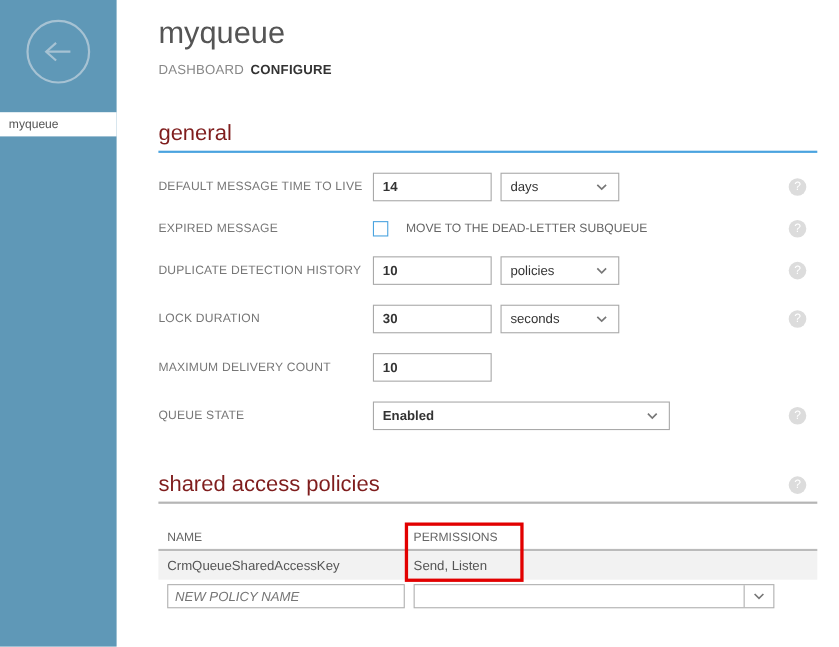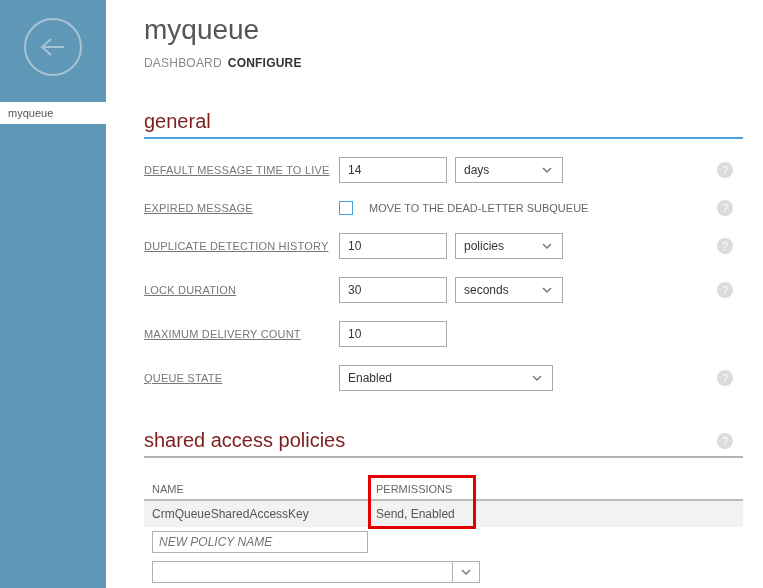--- a/index.html
+++ b/index.html
@@ -70,40 +70,39 @@
     display: flex;
     align-items: center;
     margin-bottom: 18px;
     position: relative;
   }
   .form-label {
     width: 195px;
     font-size: 11px;
     color: #777;
     letter-spacing: 0.2px;
-    text-decoration: underline;
   }
   .control {
     border: 1px solid #a9a9a9;
     height: 26px;
     padding: 0 8px;
     font-size: 12px;
     color: #333;
     background: #fff;
     display: flex;
     align-items: center;
   }
-  .input-num { width: 108px; margin-right: 8px; }
+  .input-num { width: 108px; margin-right: 8px; font-weight: bold; }
   .select {
     width: 108px;
     position: relative;
     justify-content: space-between;
     cursor: pointer;
   }
-  .select.wide { width: 214px; }
+  .select.wide { width: 270px; font-weight: bold; }
   .chevron {
     width: 14px; height: 14px;
     display: inline-flex; align-items: center; justify-content: center;
   }
   .chevron svg { stroke: #777; }
   .checkbox-wrap {
     display: flex; align-items: center; gap: 16px;
   }
   .checkbox {
     width: 14px; height: 14px;
@@ -144,21 +143,20 @@
     align-items: center;
     padding: 6px 8px;
     background: #f2f2f2;
     font-size: 12px;
     color: #555;
   }
   .sap-input-row {
     display: flex;
     padding: 4px 8px 0;
     gap: 8px;
-    flex-direction: column;
   }
   .sap-name-input {
     width: 216px;
     height: 22px;
     border: 1px solid #b0b0b0;
     padding: 0 6px;
     font-style: italic;
     color: #999;
     font-size: 12px;
   }
@@ -281,21 +279,21 @@
   </div>
   <hr class="gray-rule">
 
   <div class="sap-table" style="position:relative;">
     <div class="sap-header">
       <div class="sap-col-name">NAME</div>
       <div class="sap-col-perm">PERMISSIONS</div>
     </div>
     <div class="sap-row">
       <div class="sap-col-name">CrmQueueSharedAccessKey</div>
-      <div class="sap-col-perm">Send, Enabled</div>
+      <div class="sap-col-perm">Send, Listen</div>
     </div>
     <div class="sap-input-row">
       <input class="sap-name-input" placeholder="NEW POLICY NAME" style="">
       <div class="sap-perm-select">
         <span class="divider"></span>
         <span class="chevron">
             <svg width="12" height="12" viewBox="0 0 12 12" fill="none" stroke-width="1.5">
               <polyline points="2,4 6,8 10,4"></polyline>
             </svg>
           </span>

